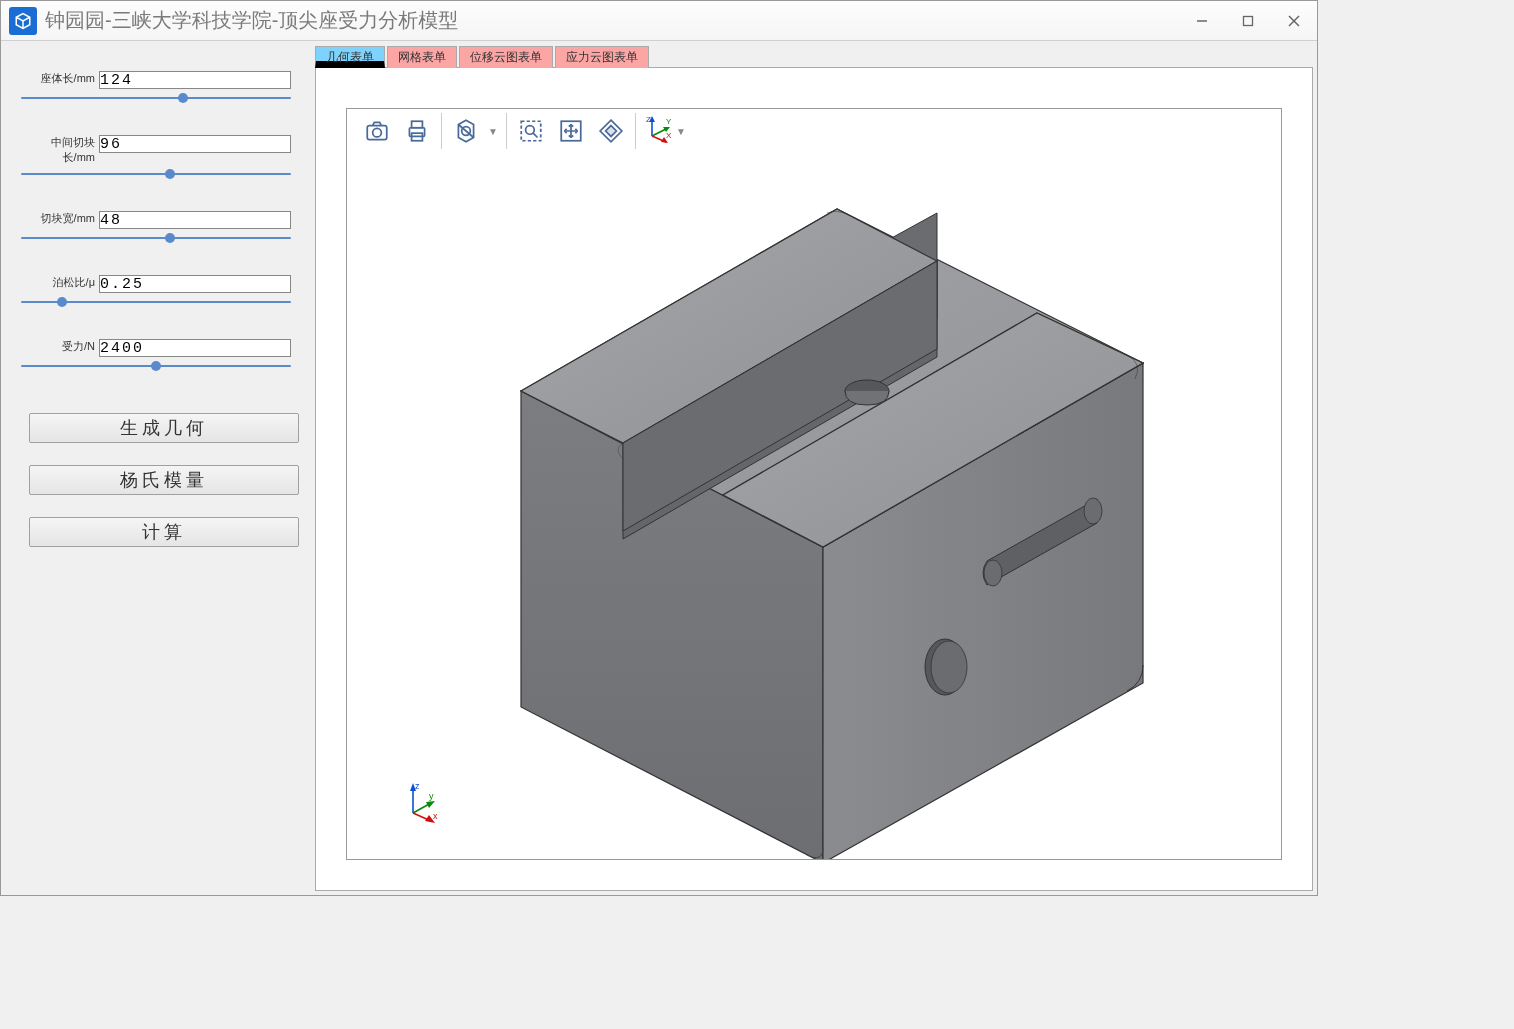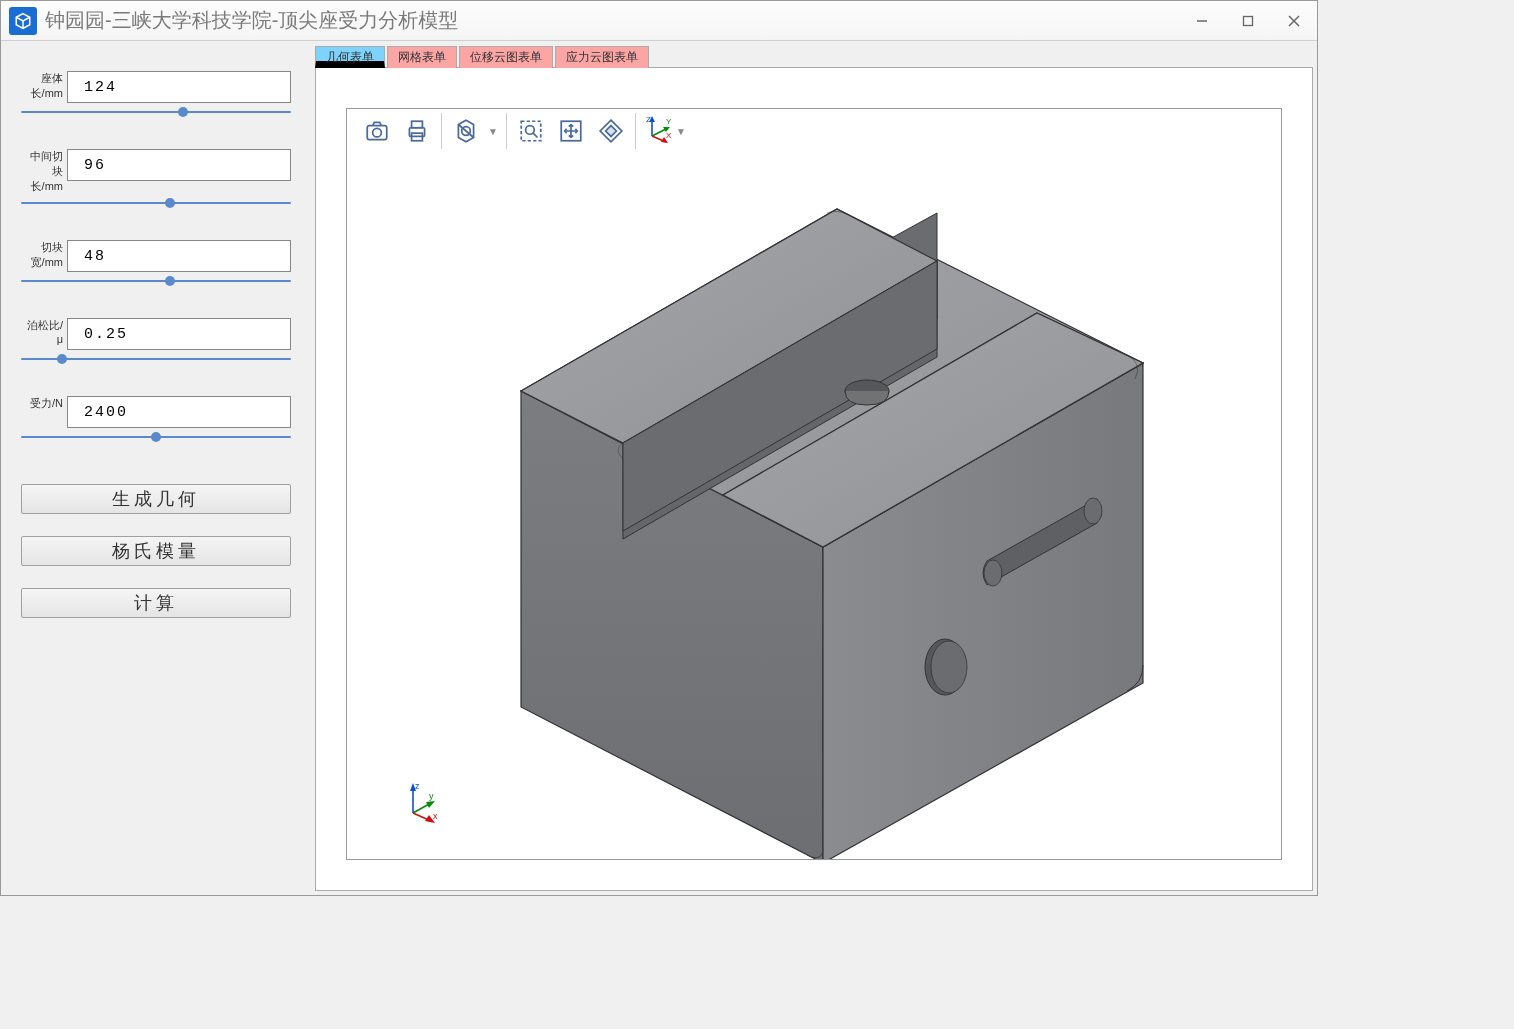--- a/index.html
+++ b/index.html
@@ -77,26 +77,26 @@
     }
     .param-label {
       width: 82px;
       font-size: 11px;
       color: #333;
       text-align: right;
       padding-right: 4px;
     }
     .param-input {
       flex: 1;
-      height: 32px;
+      height: 18px;
       border: 1px solid #888;
       background: #fff;
       font-family: "Courier New", monospace;
       font-size: 15px;
-      padding: 0 16px;
+      padding: 0 0;
       letter-spacing: 2px;
       line-height: 14px;
     }
     .slider-wrap {
       width: 100%;
       padding-left: 0px;
       padding-right: 0px;
     }
     .slider {
       width: 100%;
@@ -129,20 +129,21 @@
       width: 100%;
       height: 30px;
       margin-bottom: 22px;
       background: linear-gradient(#f5f5f5, #e5e5e5);
       border: 1px solid #a0a0a0;
       border-radius: 2px;
       font-size: 18px;
       letter-spacing: 4px;
       color: #333;
       cursor: pointer;
+      margin-left: 8px;
     }
     .main-area {
       flex: 1;
       display: flex;
       flex-direction: column;
       background: #f0f0f0;
       padding: 4px;
     }
     .tabs {
       display: flex;

